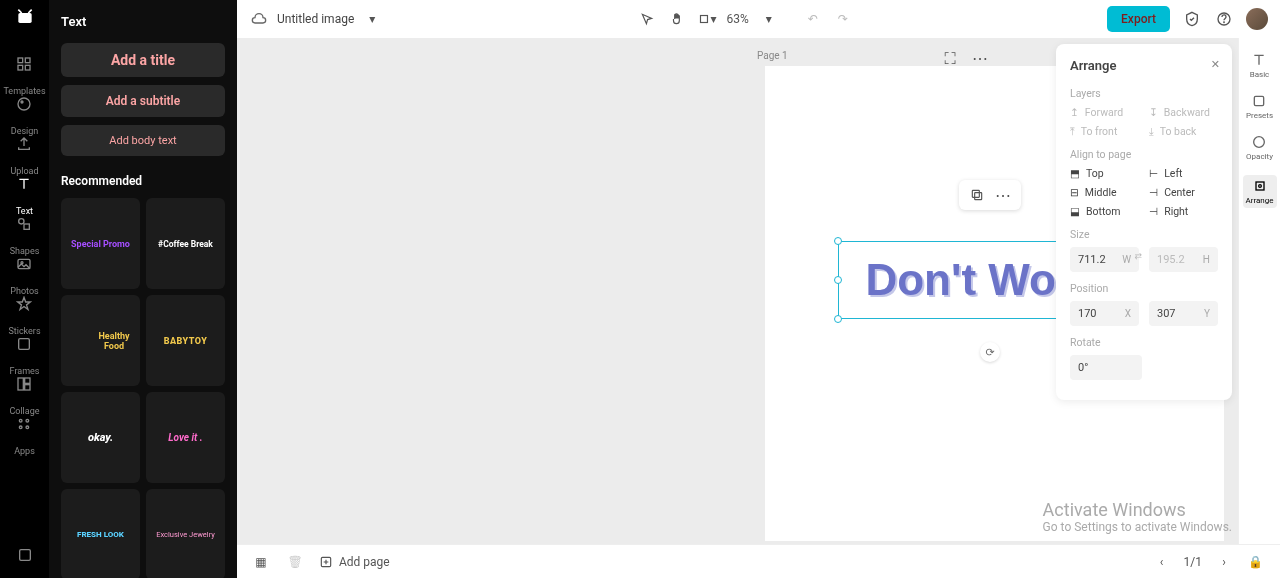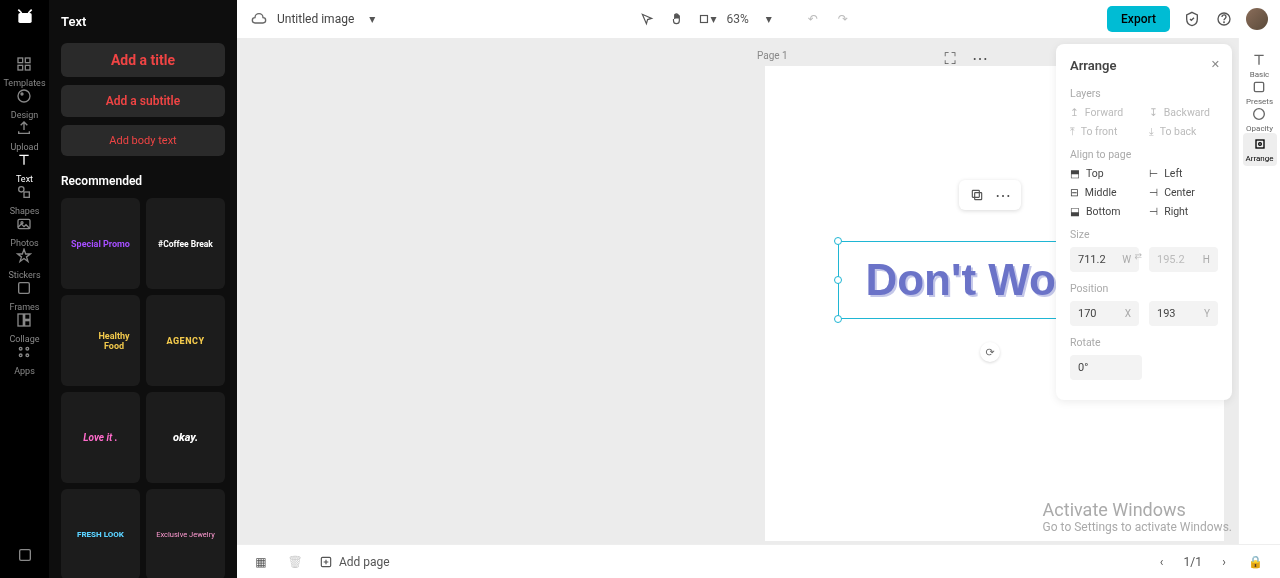--- a/index.html
+++ b/index.html
@@ -2,30 +2,30 @@
 <html><head>
 <meta charset="utf-8">
 <style>
 * { box-sizing: border-box; margin: 0; padding: 0; font-family: -apple-system, BlinkMacSystemFont, "Segoe UI", Roboto, sans-serif; }
 html, body { width: 1280px; height: 578px; overflow: hidden; background: #f5f5f5; }
 .app { display: flex; width: 100%; height: 100%; }
 
 
 .nav-rail { width: 49px; background: #000; display: flex; flex-direction: column; align-items: center; padding-top: 8px; gap: 16px; color: #888; font-size: 9px; }
 .nav-rail .logo { color: #fff; font-size: 18px; font-weight: bold; margin-bottom: 8px; }
-.nav-item { display: flex; flex-direction: column; align-items: center; gap: 6px; cursor: pointer; color: #888; }
+.nav-item { display: flex; flex-direction: column; align-items: center; gap: 14px; cursor: pointer; color: #888; }
 .nav-item.active { color: #fff; }
 .nav-item svg { width: 16px; height: 16px; }
 .nav-rail .bottom { margin-top: auto; margin-bottom: 15px; }
 
 
 .library { width: 188px; background: #0e0e0e; color: #fff; padding: 14px 12px; overflow-y: auto; }
 .library-title { font-size: 13px; font-weight: 600; margin-bottom: 14px; }
 .text-actions { display: flex; flex-direction: column; gap: 8px; margin-bottom: 18px; }
-.text-actions button { background: #2a2a2a; border: none; color: #ef4444; border-radius: 6px; cursor: pointer; padding: 9px; }
+.text-actions button { background: #2a2a2a; border: none; color: #fca5a5; border-radius: 6px; cursor: pointer; padding: 9px; }
 .btn-title { font-size: 14px; font-weight: 700; }
 .btn-sub { font-size: 12px; font-weight: 600; }
 .btn-body { font-size: 11px; }
 .lib-section { font-size: 12px; font-weight: 600; margin-bottom: 10px; }
 .thumbs { display: grid; grid-template-columns: 1fr 1fr; gap: 6px; }
 .thumb { height: 91px; background: #1c1c1c; border-radius: 6px; display: flex; align-items: center; justify-content: center; font-size: 9px; text-align: center; padding: 4px; }
 .thumb.purple { color: #a54eff; font-weight: 700; }
 .thumb.hash { color: #fff; font-weight: 700; font-size: 8.5px; }
 .thumb.healthy { color: #f2c94c; font-weight: 700; padding-left: 31px; }
 .thumb.baby { color: #f2c94c; font-weight: 800; letter-spacing: 0.5px; }
@@ -35,42 +35,42 @@
 .thumb.excl { color: #ff9bd2; font-size: 7.5px; }
 .thumb.what { color: #9b6bff; font-weight: 800; font-size: 8.5px; }
 .thumb.biz { color: #fff; font-weight: 700; font-size: 8px; }
 
 
 .main { flex: 1; display: flex; flex-direction: column; background: #fff; }
 .topbar { height: 38px; display: flex; align-items: center; padding: 0 12px; border-bottom: 0; background: #fff; gap: 4px; }
 .topbar .file { display: flex; align-items: center; gap: 8px; color: #444; font-size: 12px; }
 .topbar .center-tools { margin-left: auto; display: flex; align-items: center; gap: 10px; color: #555; font-size: 12px; }
 .topbar .right-tools { margin-left: auto; display: flex; align-items: center; gap: 12px; }
-.export-btn { background: #00bcd4; color: #000000; border: none; padding: 6px 14px; border-radius: 5px; font-size: 12px; font-weight: 500; cursor: pointer; }
+.export-btn { background: #00bcd4; color: #7f1d1d; border: none; padding: 6px 14px; border-radius: 5px; font-size: 12px; font-weight: 500; cursor: pointer; }
 .icon-btn { width: 20px; height: 20px; display: flex; align-items: center; justify-content: center; cursor: pointer; color: #555; }
 .avatar { width: 22px; height: 22px; border-radius: 50%; background: linear-gradient(135deg,#8a6d5a,#5a4a3a); }
 
 
 .canvas-wrap { flex: 1; position: relative; background: #ececec; overflow: hidden; }
 .page-label { position: absolute; left: 520px; top: 12px; font-size: 10px; color: #888; }
 .page-ctrls { position: absolute; right: 290px; top: 10px; display: flex; gap: 10px; color: #888; }
 .canvas { position: absolute; left: 528px; top: 28px; width: 459px; height: 475px; background: #fff; }
 .text-box { position: absolute; left: 73px; top: 175px; width: 304px; height: 78px; border: 1.5px solid #1fb6d4; display: flex; align-items: center; justify-content: center; }
 .text-content { font-family: "Segoe UI", sans-serif; font-size: 44px; font-weight: 600; color: #6b73c8; text-shadow: 2px 2px 0 rgba(107,115,200,0.4); white-space: nowrap; }
 .cursor-caret { position: absolute; left: 226px; top: 8px; width: 1px; height: 62px; background: #1fb6d4; }
 .handle { position: absolute; width: 8px; height: 8px; background: #fff; border: 1.5px solid #1fb6d4; border-radius: 50%; }
 .h-tl { left: -5px; top: -5px; } .h-tr { right: -5px; top: -5px; }
 .h-bl { left: -5px; bottom: -5px; } .h-br { right: -5px; bottom: -5px; }
 .h-ml { left: -5px; top: calc(50% - 4px); } .h-mr { right: -5px; top: calc(50% - 4px); }
 .rotate-handle { position: absolute; left: 50%; top: 100px; transform: translateX(-50%); width: 20px; height: 20px; background: #fff; border-radius: 50%; box-shadow: 0 1px 3px rgba(0,0,0,0.15); display: flex; align-items: center; justify-content: center; color: #666; font-size: 11px; }
 .floating-toolbar { position: absolute; left: 50%; top: -62px; transform: translateX(-50%); background: #fff; border-radius: 6px; box-shadow: 0 1px 4px rgba(0,0,0,0.15); display: flex; gap: 6px; padding: 5px 8px; }
 .floating-toolbar .tbtn { width: 20px; height: 20px; display: flex; align-items: center; justify-content: center; color: #555; cursor: pointer; }
 
 
-.prop-rail { position: absolute; right: 0; top: 0; bottom: 0; width: 42px; background: #fff; border-left: 1px solid #eee; display: flex; flex-direction: column; align-items: center; padding-top: 14px; color: #666; font-size: 8px; }
+.prop-rail { position: absolute; right: 0; top: 0; bottom: 0; width: 42px; background: #fff; border-left: 1px solid #eee; display: flex; flex-direction: column; align-items: center; padding-top: 14px; gap: 14px; color: #666; font-size: 8px; }
 .prop-item { display:flex; flex-direction:column; align-items:center; gap:2px; cursor:pointer; }
 .prop-item.active { color:#000; }
 .prop-item.activebox { background:#eee; border-radius:4px; padding:3px; }
 
 
 .arrange { position: absolute; right: 48px; top: 6px; width: 176px; background: #fff; border-radius: 8px; box-shadow: 0 2px 8px rgba(0,0,0,0.08); padding: 14px; font-size: 11px; color: #444; }
 .arrange h3 { font-size: 13px; font-weight: 600; margin-bottom: 14px; }
 .arrange .close { position:absolute; right:12px; top:14px; cursor:pointer; color:#888; }
 .arr-label { color: #aaa; font-size: 10.5px; margin: 10px 0 6px; }
 .arr-row { display: flex; gap: 10px; margin-bottom: 6px; }
@@ -188,23 +188,23 @@
     <div class="text-actions">
       <button class="btn-title">Add a title</button>
       <button class="btn-sub">Add a subtitle</button>
       <button class="btn-body">Add body text</button>
     </div>
     <div class="lib-section">Recommended</div>
     <div class="thumbs" id="thumbs">
         <div class="thumb purple">Special Promo</div>
         <div class="thumb hash">#Coffee Break</div>
         <div class="thumb healthy">Healthy Food</div>
-        <div class="thumb baby">AGENCY</div>
+        <div class="thumb baby">BABYTOY</div>
+        <div class="thumb okay">okay.</div>
         <div class="thumb love">Love it .</div>
-        <div class="thumb okay">okay.</div>
         <div class="thumb fresh">FRESH LOOK</div>
         <div class="thumb excl">Exclusive Jewelry</div>
         <div class="thumb what">WHAT IF..</div>
         <div class="thumb biz">BUSINESS AGENCY</div>
       </div>
   </div>
 
   <div class="main">
 
     <div class="topbar">
@@ -354,21 +354,21 @@
             </div>
         </div>
 
         <div class="arr-label">Position</div>
         <div class="arr-row">
           <div class="arr-input">
               <span>170</span>
               <span class="suffix">X</span>
             </div>
           <div class="arr-input">
-              <span>193</span>
+              <span>307</span>
               <span class="suffix">Y</span>
             </div>
         </div>
 
         <div class="arr-label">Rotate</div>
         <div class="arr-row">
           <div class="arr-input" style="flex:0 0 72px">
               <span>0°</span>
             </div>
         </div>

